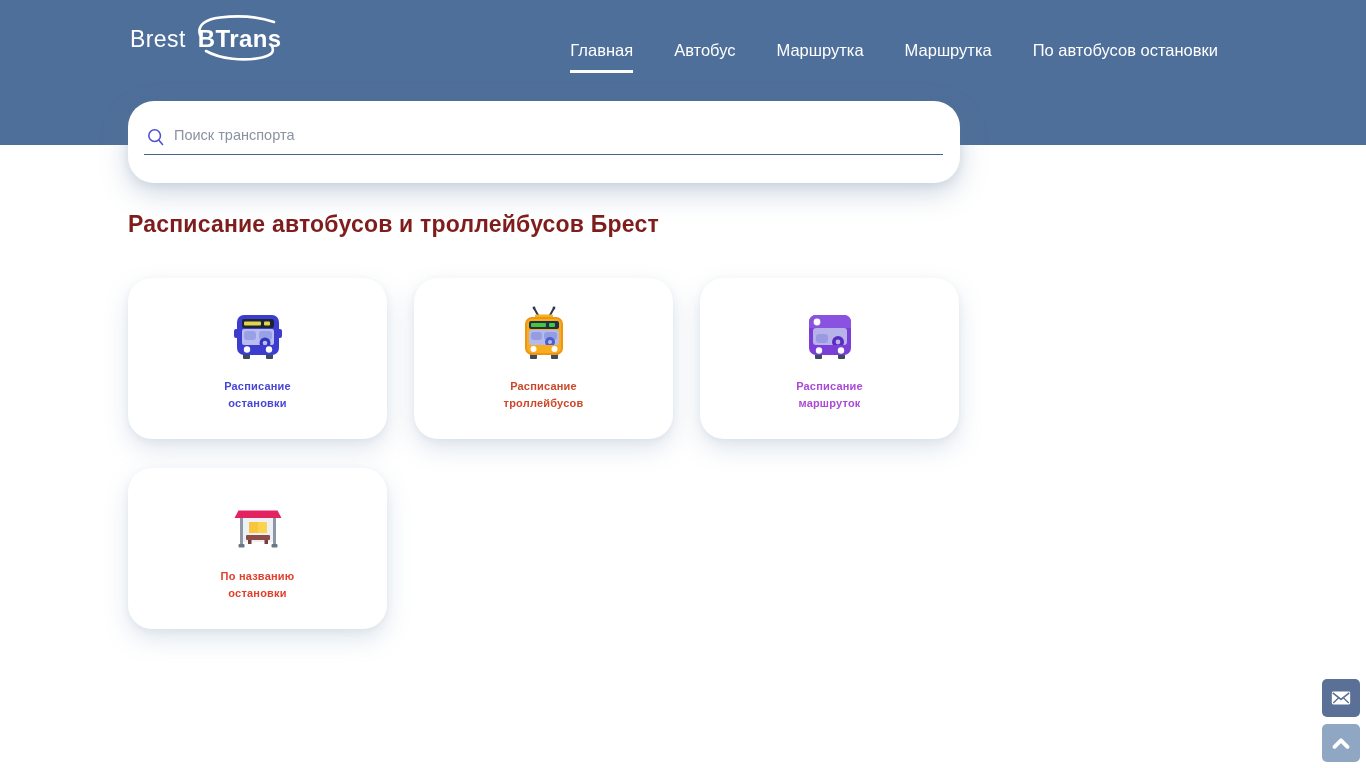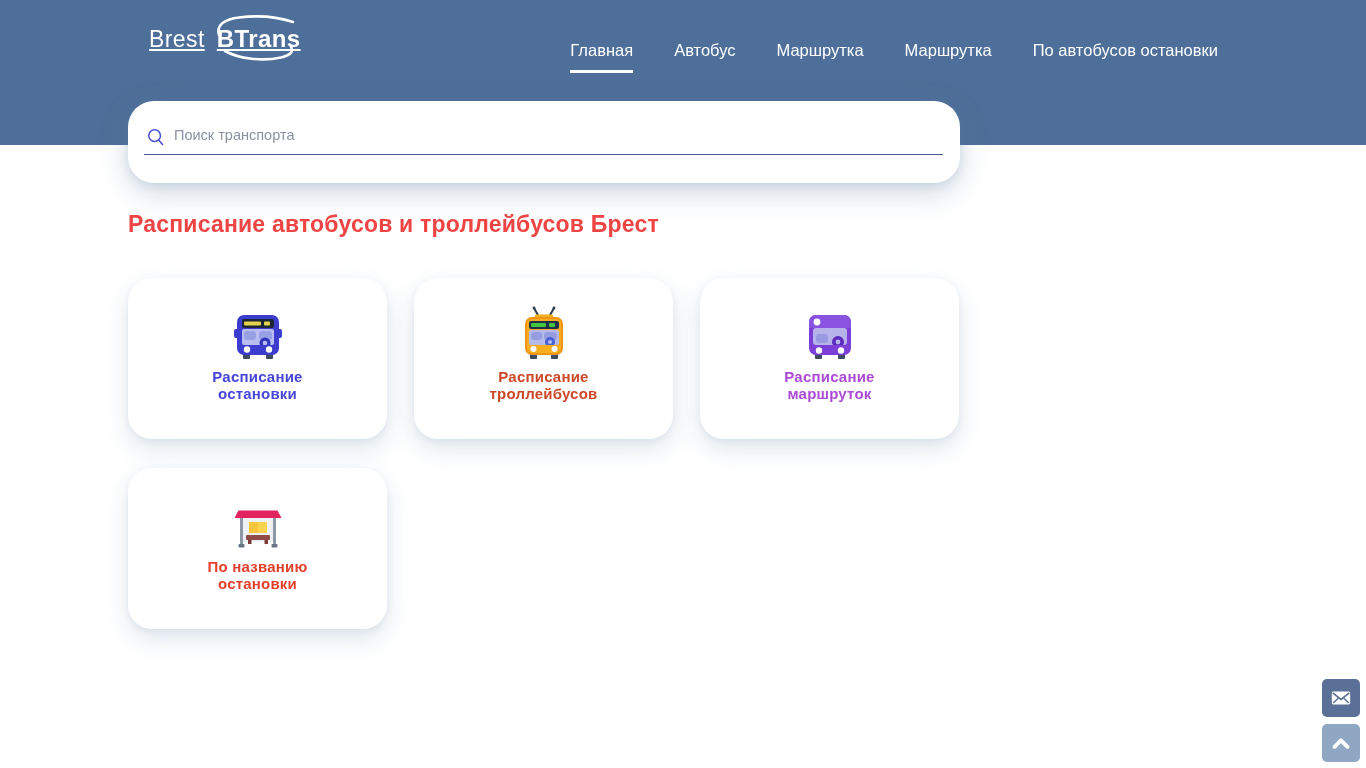--- a/index.html
+++ b/index.html
@@ -2,51 +2,51 @@
 <html><head>
 <meta charset="utf-8">
 <style>
   * { margin:0; padding:0; box-sizing:border-box; }
   html,body { width:1366px; height:768px; overflow:hidden; }
   body { font-family:"Liberation Sans","DejaVu Sans",sans-serif; background:#ffffff; }
   .page { position:relative; width:1366px; height:768px; background:#ffffff; }
 
   
   .header { position:absolute; top:0; left:0; width:1366px; height:145px; background:#4e6f99; }
-  .logo { position:absolute; left:149px; top:13px; display:flex; align-items:center; color:#fff;text-decoration:underline; }
+  .logo { position:absolute; left:130px; top:13px; display:flex; align-items:center; color:#fff; }
   .logo-prefix { font-size:23px; font-weight:400; letter-spacing:.4px; }
   .logo-mark { position:relative; margin-left:8px; width:92px; height:52px; display:flex; align-items:center; justify-content:center; }
   .logo-name { position:relative; font-size:24px; font-weight:700; letter-spacing:.4px; z-index:1; }
   .logo-swoosh { position:absolute; left:0; top:0; width:92px; height:52px; overflow:visible; }
 
   .nav { position:absolute; top:0; right:148px; height:78px; display:flex; align-items:center; gap:41px; }
   .nav-item { position:relative; color:#ffffff; font-size:16.5px; cursor:pointer; white-space:nowrap;margin-top:22px; }
   .nav-item.active::after { content:""; position:absolute; left:0; right:0; bottom:-13px; height:3px; background:#ffffff; }
 
   
   .search-card { position:absolute; left:128px; top:101px; width:832px; height:82px; background:#ffffff;
                  border-radius:26px; box-shadow:0 10px 28px rgba(96,125,160,.30), 0 2px 8px rgba(96,125,160,.15); }
   .search-row { position:absolute; left:16px; right:17px; top:26px; display:flex; align-items:flex-start; gap:8px;
                 border-bottom:1.5px solid #47638d; padding:0 2px 7px 2px; }
   .search-icon { flex:0 0 auto; display:flex; align-items:center; }
   .search-input { flex:1; border:none; outline:none; font-size:14.5px; color:#3d4a63; background:transparent;
                   font-family:"Liberation Sans","DejaVu Sans",sans-serif; }
   .search-input::placeholder { color:#8b93a1; opacity:1; }
 
   
-  .heading { position:absolute; left:128px; top:211px; font-size:23px; font-weight:700; color:#ef4444; letter-spacing:.2px; }
+  .heading { position:absolute; left:128px; top:211px; font-size:23px; font-weight:700; color:#7f1d1d; letter-spacing:.2px; }
 
   
   .cards { position:absolute; left:128px; top:278px; width:832px; display:flex; flex-wrap:wrap; column-gap:27px; row-gap:29px; }
   .card { width:259px; height:161px; background:#ffffff; border-radius:24px; cursor:pointer;
           box-shadow:0 10px 24px rgba(110,140,175,.22), 0 2px 6px rgba(110,140,175,.10);
           display:flex; flex-direction:column; align-items:center; }
   .card-icon-slot { margin-top:32px; height:50px; display:flex; align-items:flex-end; justify-content:center; }
   .card-icon-slot svg { overflow:visible; display:block; }
-  .card-label { margin-top:8px; font-size:15px; font-weight:700; line-height:17px; text-align:center; letter-spacing:.2px; }
+  .card-label { margin-top:18px; font-size:11px; font-weight:700; line-height:17px; text-align:center; letter-spacing:.2px; }
   .card-label span { display:block; }
 
   
   .fab { position:absolute; width:38px; height:38px; border-radius:5px; display:flex; align-items:center; justify-content:center; cursor:pointer; }
   .fab-email { right:6px; top:679px; background:#5b7096; }
   .fab-top   { right:6px; top:724px; background:#90a7c3; }
 </style>
 </head>
 <body>
 

